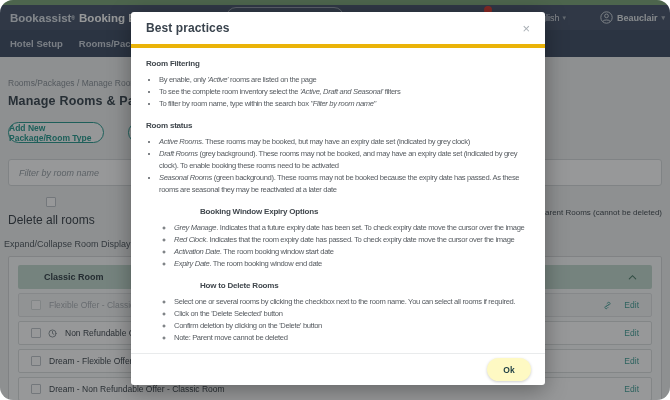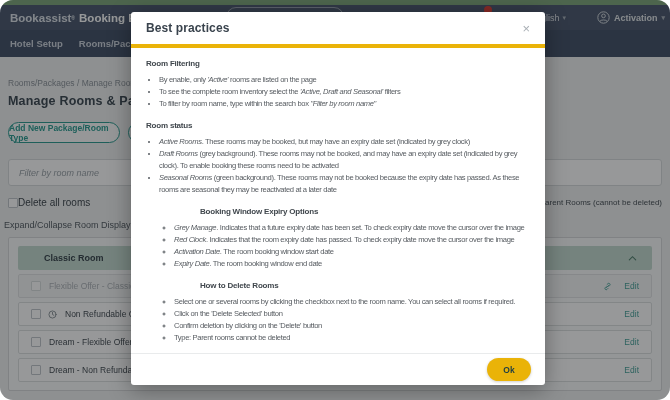--- a/index.html
+++ b/index.html
@@ -24,29 +24,29 @@
         display:flex;align-items:center;gap:16px;padding:0 10px;}
   .nav-item{font-size:9.5px;font-weight:600;color:#ccd3db;white-space:nowrap;cursor:pointer;}
   
   .content{position:absolute;top:57px;left:0;right:0;bottom:0;padding:0 8px;}
   .breadcrumb{margin-top:21px;font-size:8.5px;color:#8d949b;white-space:nowrap;}
   .page-title{margin-top:6px;font-size:12.5px;font-weight:bold;color:#3e4a54;letter-spacing:.2px;}
   .btnrow{position:relative;margin-top:14px;height:21px;}
   .pill-btn{position:absolute;top:0;height:21px;border:1px solid #2f9e93;border-radius:11px;
         background:#fdfefe;color:#2f9e93;font-size:8.5px;font-weight:bold;
         display:flex;align-items:center;justify-content:center;box-sizing:border-box;}
-  .pill-main{left:0;width:112px;}
+  .pill-main{left:0;width:96px;}
   .pill-partial{left:120px;width:86px;}
   .filter-input{margin-top:16px;width:100%;height:27px;box-sizing:border-box;border:1px solid #d8dbdc;
         border-radius:3px;background:#fff;padding:0 10px;font-size:9px;color:#555;outline:none;
         font-family:"Liberation Sans",sans-serif;}
   .filter-input::placeholder{font-style:italic;color:#9ba3a9;}
   .meta-row{margin-top:11px;display:flex;justify-content:space-between;align-items:center;}
   .cb{display:inline-block;width:8px;height:8px;border:1px solid #c2c7cb;border-radius:1px;background:#fff;flex:none;}
-  .del-all{display:flex;align-items:center;font-size:10px;color:#40484f;}
+  .del-all{display:flex;align-items:center;gap:6px;font-size:12px;color:#40484f;flex-direction:column;}
   .parent-note{display:flex;align-items:center;gap:4px;font-size:8px;color:#4a5258;}
   .expand-link{margin-top:12px;margin-left:-4px;font-size:9px;color:#555d64;cursor:pointer;}
   .panel{margin-top:7px;border:1px solid #d7dadb;background:#fafbfb;border-radius:2px;padding:8px 9px;}
   .groupbar{height:24px;background:#c5dbd0;border-radius:2px;display:flex;align-items:center;
         padding:0 14px 0 26px;font-size:9px;font-weight:600;color:#39454d;}
   .groupbar .chev{margin-left:auto;color:#53806f;display:flex;align-items:center;cursor:pointer;}
   .room-row{height:24px;margin-top:4px;border:1px solid #dde0e1;background:#fff;border-radius:2px;
         display:flex;align-items:center;padding:0 12px;font-size:8.5px;color:#454d54;box-sizing:border-box;}
   .room-row.muted{background:#f5f6f6;border-color:#e2e4e5;color:#aeb4b9;}
   .room-row.muted .cb{border-color:#dadedf;}
@@ -63,21 +63,21 @@
   .modal-body{flex:1;overflow:hidden;padding:8px 15px 0;font-size:7.6px;letter-spacing:-0.35px;
         line-height:12px;color:#565b60;}
   .m-heading{font-weight:bold;font-size:8px;color:#40474d;margin:10px 0 4px;letter-spacing:-0.2px;}
   .m-heading:first-child{margin-top:2px;}
   .m-heading.ind{margin-left:15px;padding-left:39px;}
   .modal-body ul{margin:0 0 5px;padding-left:13px;list-style:disc;}
   .modal-body ul.circle{list-style:circle;padding-left:28px;}
   .modal-body li{white-space:nowrap;}
   .modal-foot{flex:none;height:31px;border-top:1px solid #e9ebec;display:flex;align-items:center;
         justify-content:flex-end;padding:0 14px;}
-  .ok-btn{width:44px;height:23px;border-radius:12px;background:#eab308;border:none;cursor:pointer;
+  .ok-btn{width:44px;height:23px;border-radius:12px;background:#fef9c3;border:none;cursor:pointer;
         color:#1e3e44;font-size:8.5px;font-weight:bold;display:flex;align-items:center;justify-content:center;
         font-family:"Liberation Sans",sans-serif;box-shadow:0 1px 3px rgba(0,0,0,.2);}
   svg{display:block;}
 </style>
 </head>
 <body>
 
 <div class="page">
 
   <div class="topstrip"></div>
@@ -95,21 +95,21 @@
       <span class="caret">▾</span>
     </div>
     <div class="user">
       <span>
         <svg width="13" height="13" viewBox="0 0 24 24" fill="none" stroke="#d4d9df" stroke-width="1.8">
           <circle cx="12" cy="12" r="10.5"></circle>
             <circle cx="12" cy="9" r="3.4"></circle>
           <path d="M5.2 19.2c1.6-3.6 12-3.6 13.6 0"></path>
         </svg>
       </span>
-      <span>Activation</span>
+      <span>Beauclair</span>
       <span class="caret">▾</span>
     </div>
   </div>
 
   <div class="navbar">
     <span class="nav-item">Hotel Setup</span>
     <span class="nav-item">Rooms/Packages</span>
   </div>
 
   <div class="content">
@@ -222,21 +222,21 @@
           <li><i>Grey Manage</i><span>. Indicates that a future expiry date has been set. To check expiry date move the cursor over the image</span></li>
           <li><i>Red Clock</i><span>. Indicates that the room expiry date has passed. To check expiry date move the cursor over the image</span></li>
           <li><i>Activation Date</i><span>. The room booking window start date</span></li>
           <li><i>Expiry Date</i><span>. The room booking window end date</span></li>
         </ul>
         <div class="m-heading ind">How to Delete Rooms</div>
         <ul class="circle">
           <li><span>Select one or several rooms by clicking the checkbox next to the room name. You can select all rooms if required.</span></li>
           <li><span>Click on the 'Delete Selected' button</span></li>
           <li><span>Confirm deletion by clicking on the 'Delete' button</span></li>
-          <li><span>Type: Parent rooms cannot be deleted</span></li>
+          <li><span>Note: Parent move cannot be deleted</span></li>
         </ul>
       </div>
     <div class="modal-foot">
       <button class="ok-btn">Ok</button>
     </div>
   </div>
 
 </div>
 
 </body></html>

